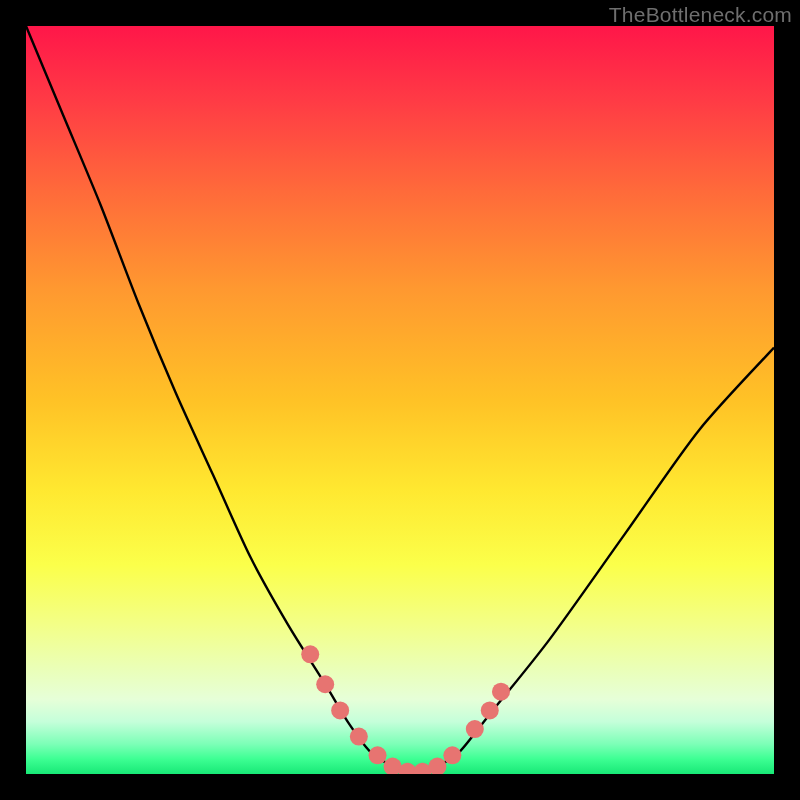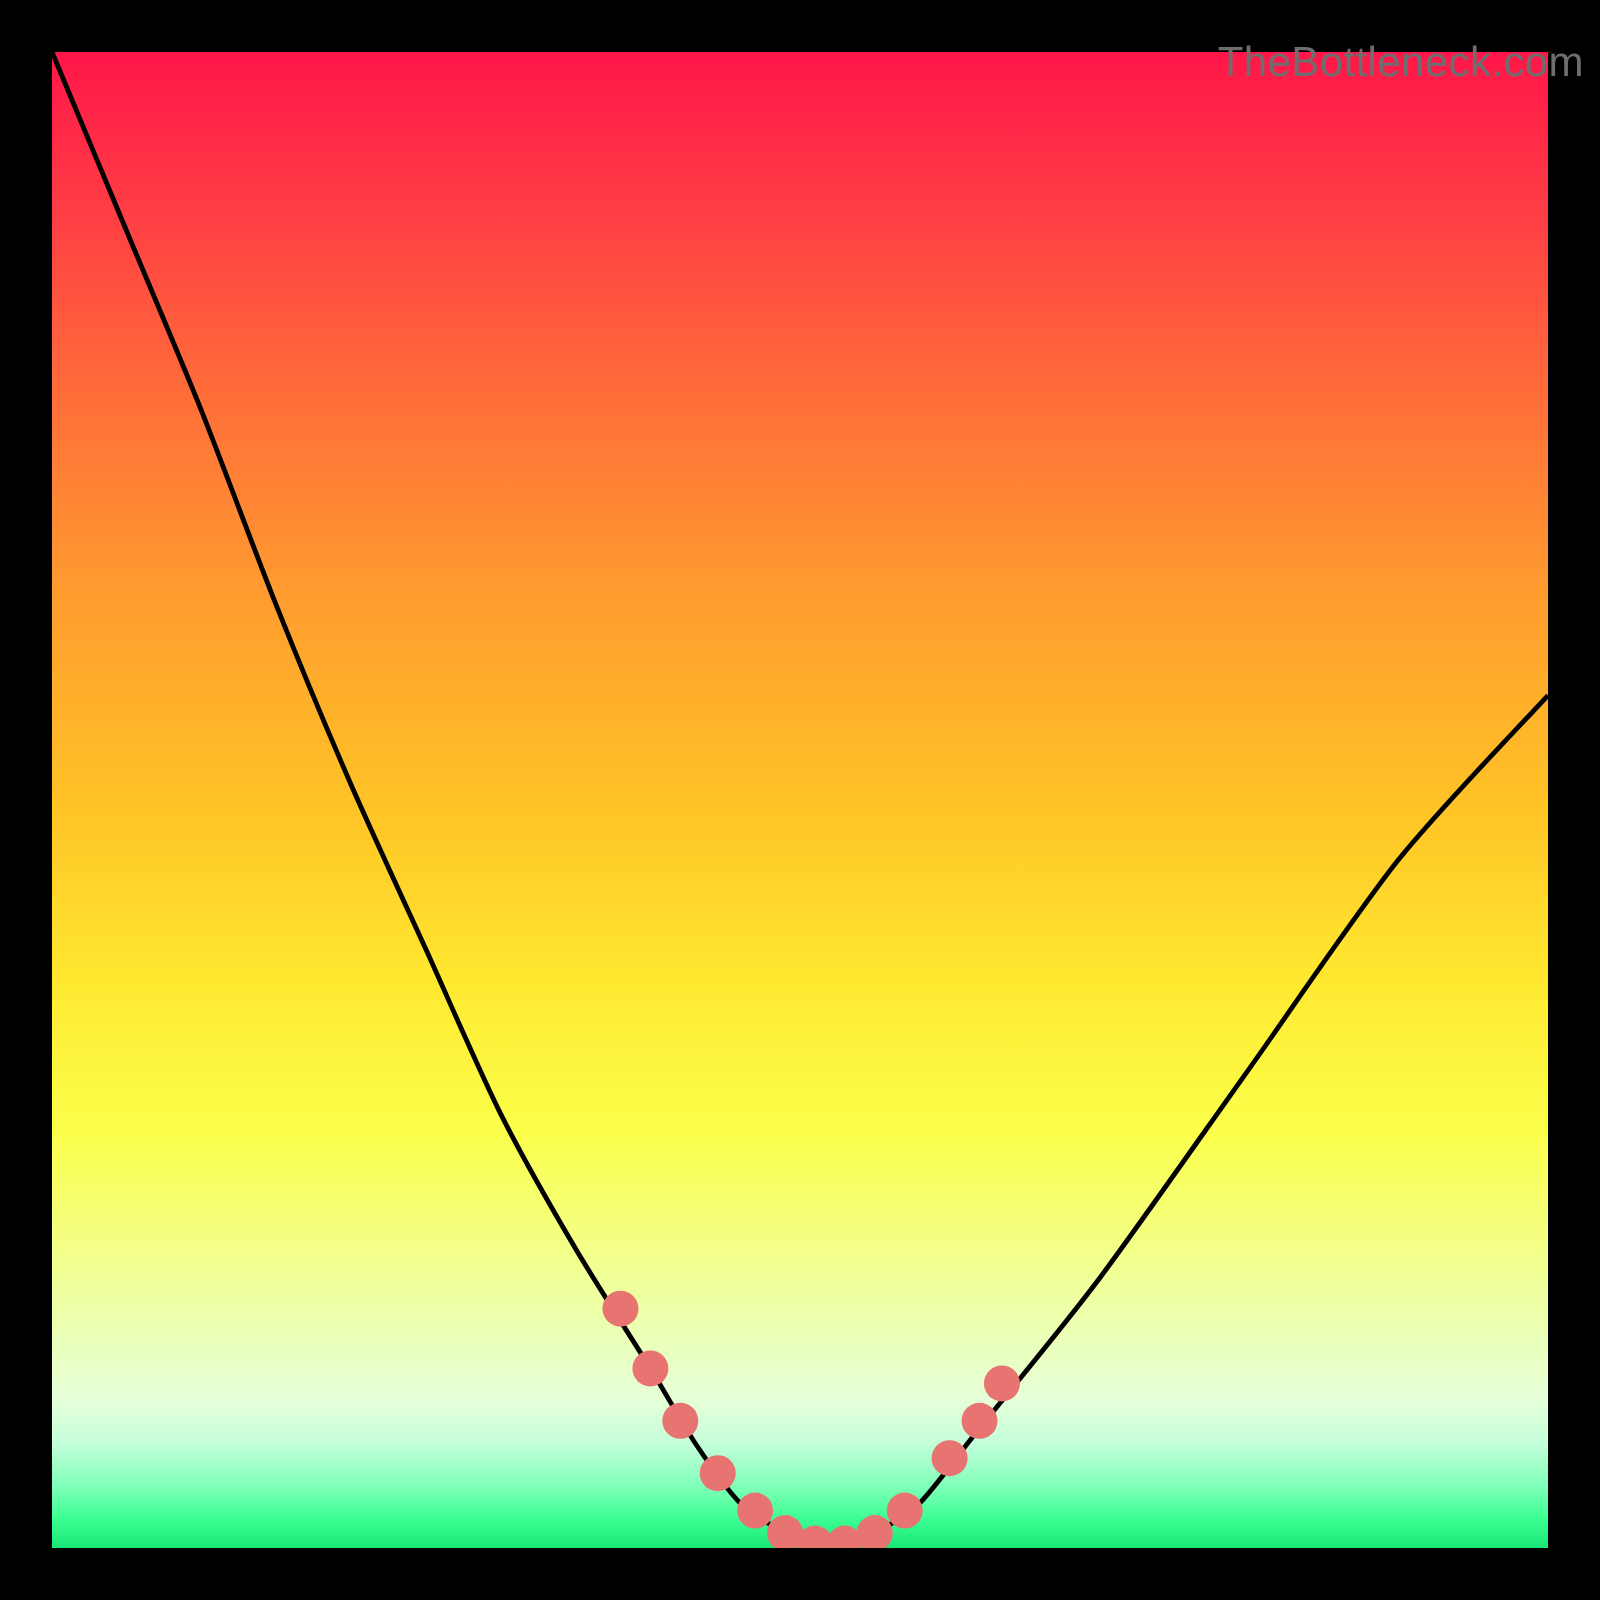--- a/index.html
+++ b/index.html
@@ -38,21 +38,21 @@
       #eaffb8 86%,
       #e6ffd8 90%,
       #c5ffda 93%,
       #7cffb7 96%,
       #3dff93 98%,
       #18e876 100%
     );
   }
   .watermark {
     position: absolute;
-    top: 20px;
+    top: 3px;
     right: 8px;
     z-index: 20;
     color: #6e6e6e;
     font-size: 21px;
     font-weight: 500;
     letter-spacing: 0.2px;
   }
   svg.curve {
     position: absolute;
     top: 0; left: 0;

